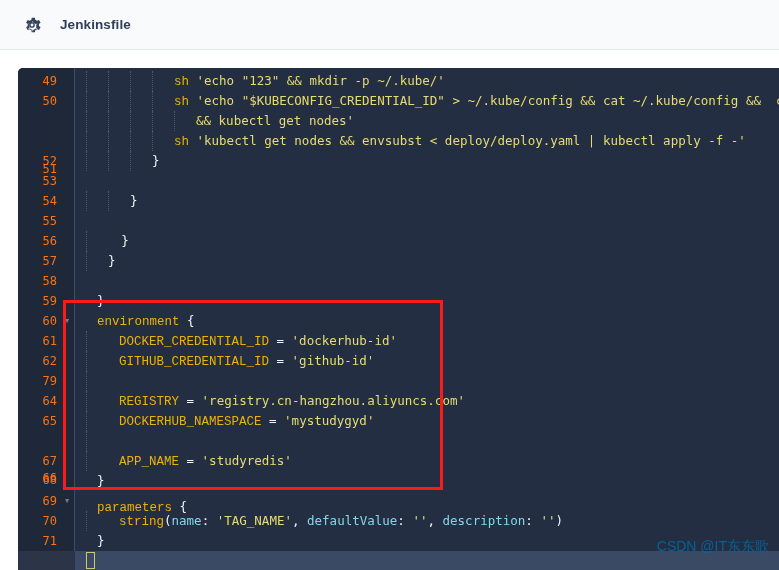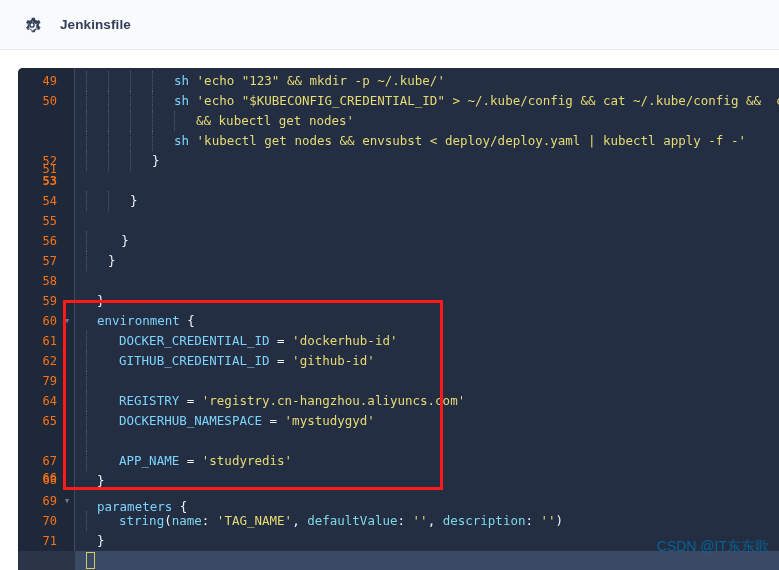--- a/index.html
+++ b/index.html
@@ -136,21 +136,21 @@
     z-index: 4;
   }
   .cursor-box {
     position: absolute;
     width: 9px; height: 17px;
     border: 1px solid #d2c76a;
     z-index: 5;
   }
 
   
-  .t-key    { color: #7dd3fc; }
+  .t-key    { color: #eab308; font-family: Liberation Mono, monospace; }
   .t-key2   { color: #7fd9e8; }
   .t-str    { color: #e6db74; }
   .t-plain  { color: #f3f6fa; }
 
   
   .red-rect {
     position: absolute;
     border: 3px solid #ff1a1a;
     z-index: 6;
     pointer-events: none;
@@ -185,21 +185,21 @@
     <span class="header-title">Jenkinsfile</span>
   </div>
 
   <div class="editor">
     <div class="editor-inner">
       <div class="gutter" id="gutter">
           <div class="gutter-num" style="top: 3px;">49</div>
           <div class="gutter-num" style="top: 23px;">50</div>
           <div class="gutter-num" style="top: 63px; margin-top: 28px;">51</div>
           <div class="gutter-num" style="top: 83px;">52</div>
-          <div class="gutter-num" style="top: 103px; font-weight: bold;">53</div>
+          <div class="gutter-num" style="top: 103px;">53</div>
           <div class="gutter-num" style="top: 123px;">54</div>
           <div class="gutter-num" style="top: 143px;">55</div>
           <div class="gutter-num" style="top: 163px;">56</div>
           <div class="gutter-num" style="top: 183px;">57</div>
           <div class="gutter-num" style="top: 203px;">58</div>
           <div class="gutter-num" style="top: 223px;">59</div>
           <div class="gutter-num" style="top: 243px;">60</div>
           <div class="fold-arrow" style="top: 243px;">▼</div>
           <div class="gutter-num" style="top: 263px;">61</div>
           <div class="gutter-num" style="top: 283px;">62</div>

